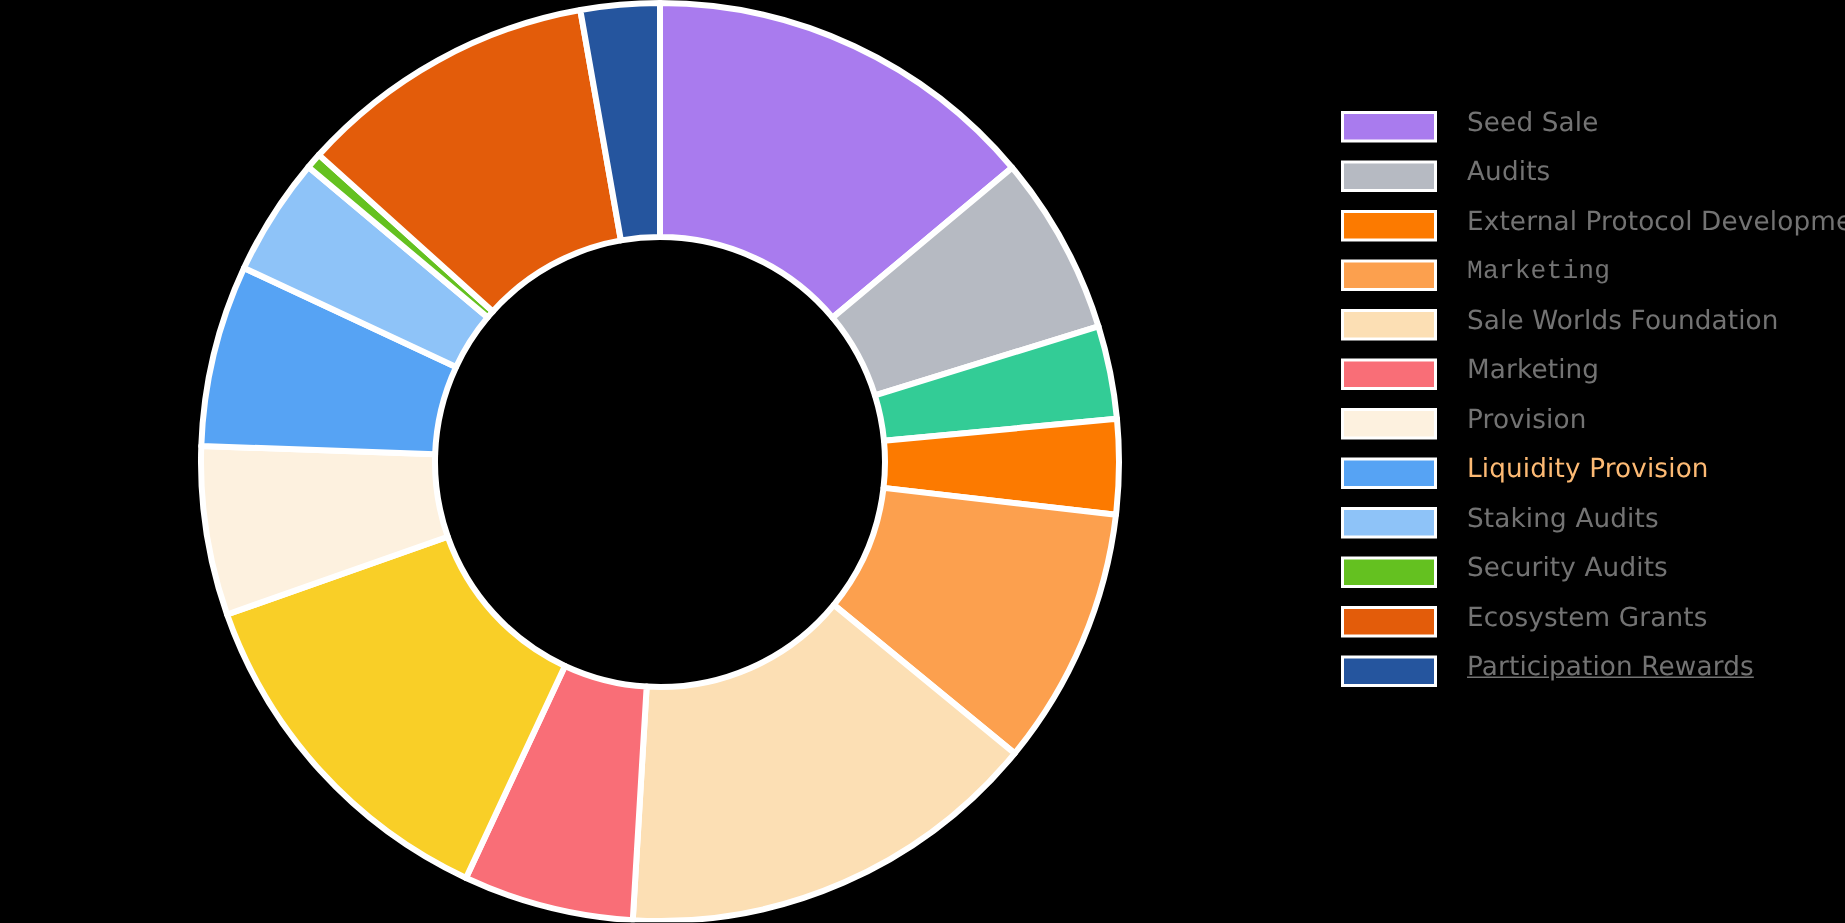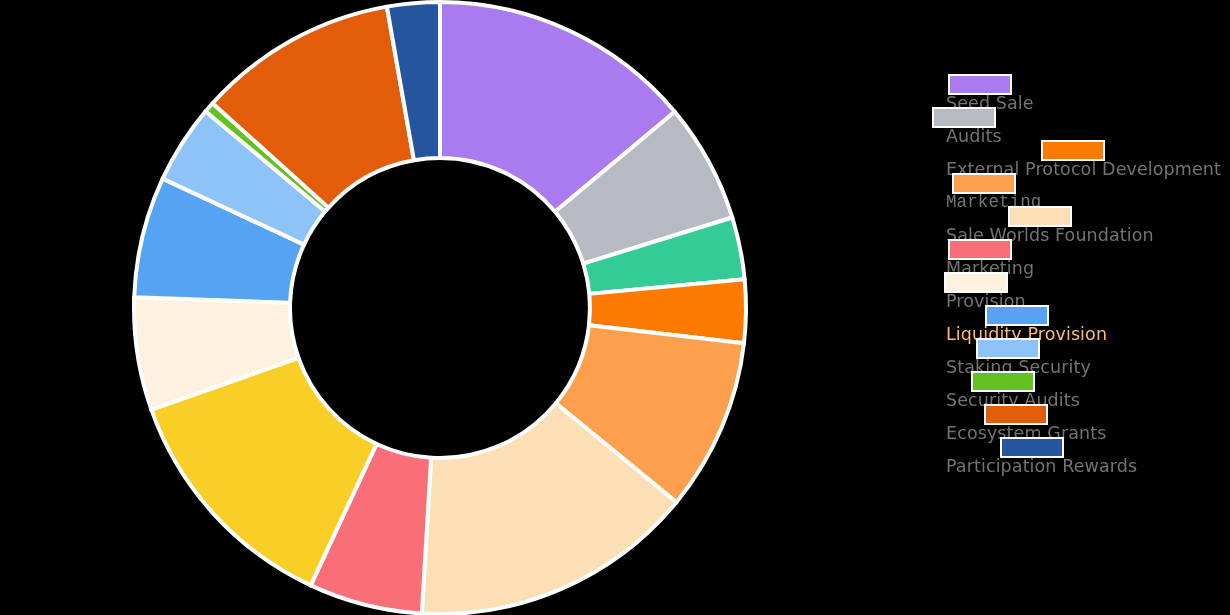--- a/index.html
+++ b/index.html
@@ -35,25 +35,23 @@
     position: absolute;
     left: 894px;
     top: 74px;
     width: 330px;
     display: flex;
     flex-direction: column;
     align-items: flex-start;
   }
   .legend-item {
     display: flex;
-    flex-direction: column;
-    align-items: center;
+    flex-direction: row;
     height: 33.0px;
     white-space: nowrap;
-    margin-left: 32px;
   }
   .legend-swatch-frame {
     width: 64px;
     height: 21px;
     background: #ffffff;
     box-sizing: border-box;
     padding: 2px;
     display: block;
     flex: 0 0 auto;
   }
@@ -140,34 +138,34 @@
       <div class="legend-item">
         <span class="legend-swatch-frame" style="background: rgb(255, 255, 255);">
           <span class="legend-swatch" style="background: rgb(86, 163, 244);"></span>
         </span>
         <span class="legend-label" style="color: #fdba74;">Liquidity Provision</span>
       </div>
       <div class="legend-item">
         <span class="legend-swatch-frame" style="background: rgb(255, 255, 255);">
           <span class="legend-swatch" style="background: rgb(142, 195, 248);"></span>
         </span>
-        <span class="legend-label" style="color: rgb(115, 115, 115);">Staking Security</span>
+        <span class="legend-label" style="color: rgb(115, 115, 115);">Staking Audits</span>
       </div>
       <div class="legend-item">
         <span class="legend-swatch-frame" style="background: rgb(255, 255, 255);">
           <span class="legend-swatch" style="background: rgb(100, 193, 32);"></span>
         </span>
         <span class="legend-label" style="color: rgb(115, 115, 115);">Security Audits</span>
       </div>
       <div class="legend-item">
         <span class="legend-swatch-frame" style="background: rgb(255, 255, 255);">
           <span class="legend-swatch" style="background: rgb(227, 92, 10);"></span>
         </span>
         <span class="legend-label" style="color: rgb(115, 115, 115);">Ecosystem Grants</span>
       </div>
       <div class="legend-item">
         <span class="legend-swatch-frame" style="background: rgb(255, 255, 255);">
           <span class="legend-swatch" style="background: rgb(37, 85, 158);"></span>
         </span>
-        <span class="legend-label" style="color: rgb(115, 115, 115);">Participation Rewards</span>
+        <span class="legend-label" style="color: rgb(115, 115, 115); text-decoration: underline;">Participation Rewards</span>
       </div>
     </div>
 </div>
 
 </body></html>

